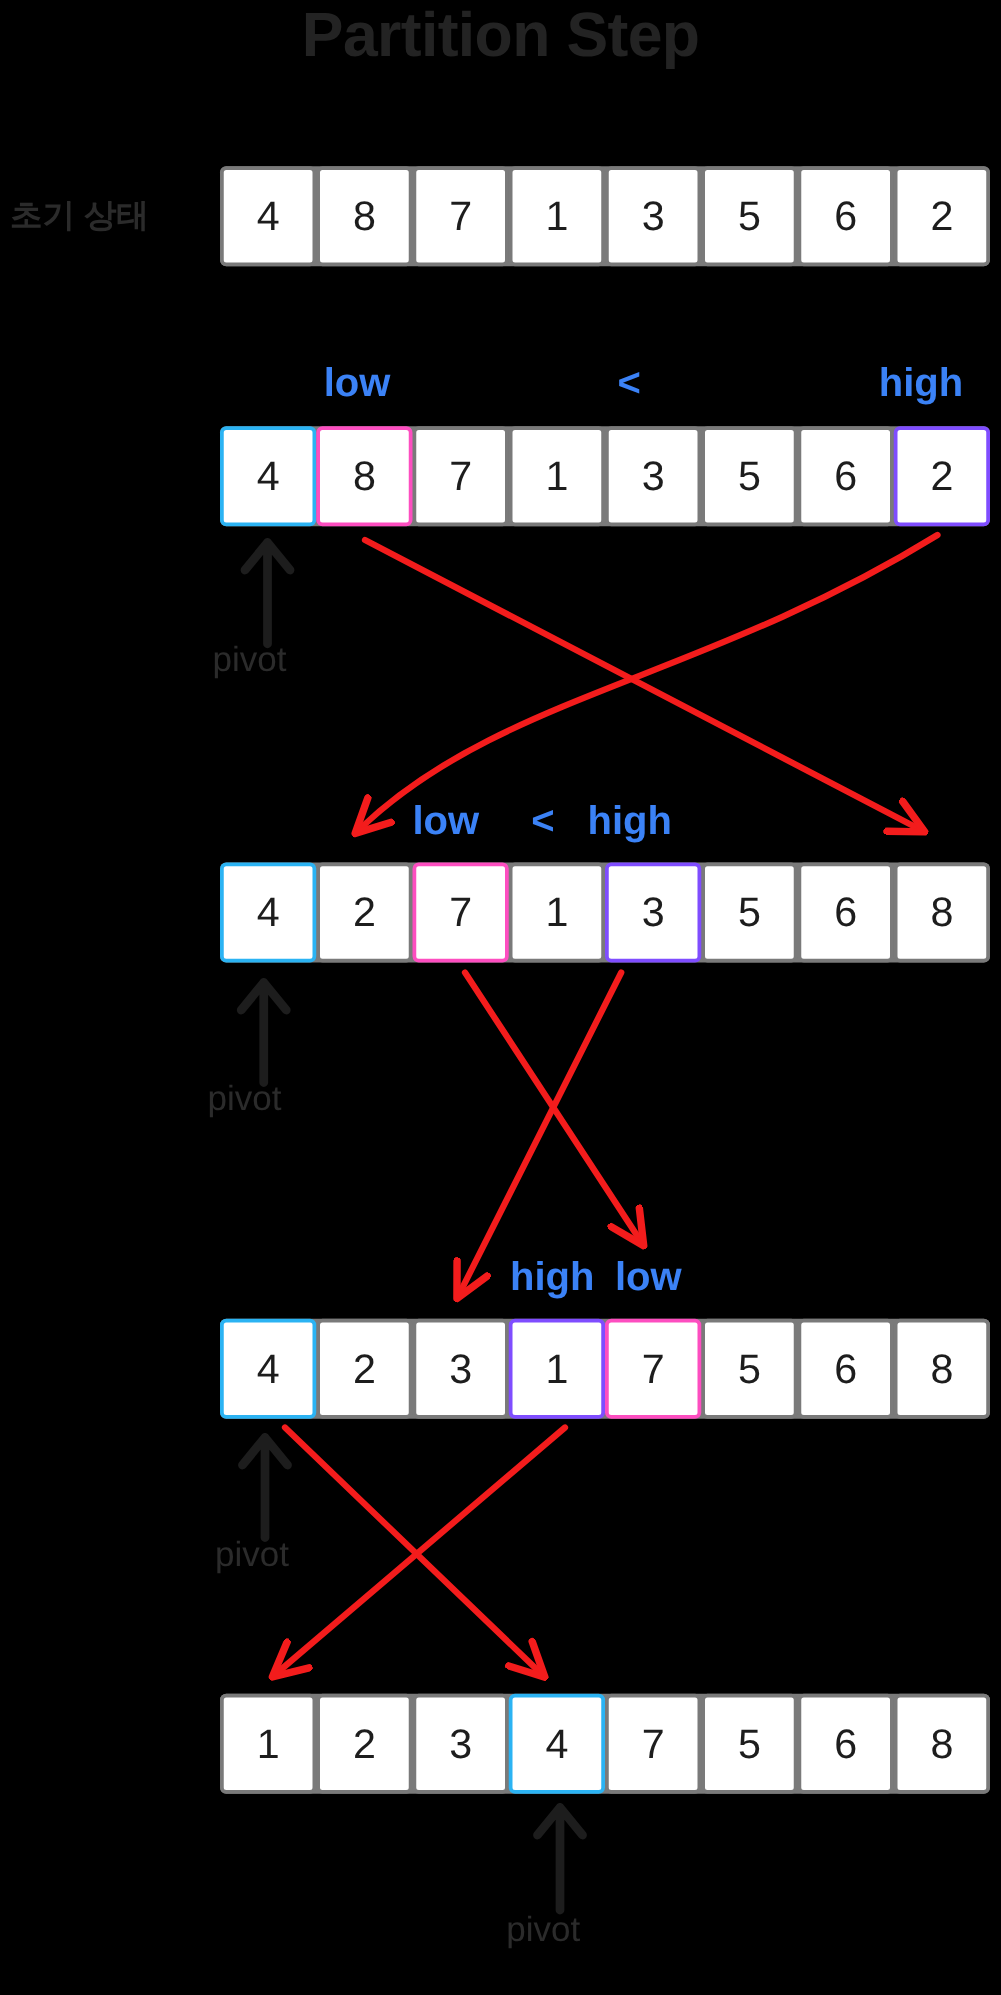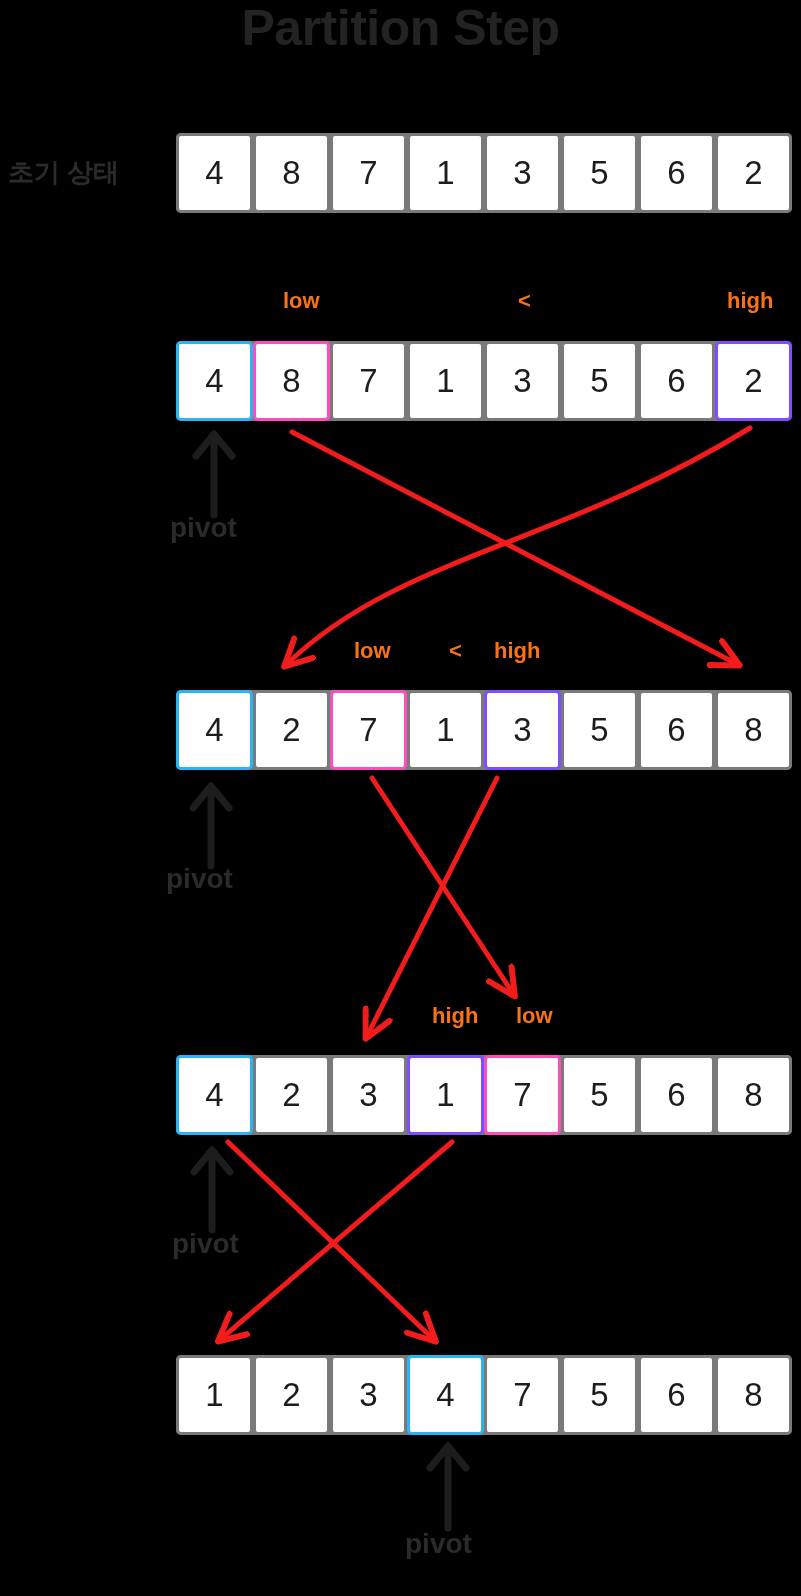--- a/index.html
+++ b/index.html
@@ -70,32 +70,31 @@
     color: #1d1d1d;
     position: relative;
   }
   .cell.hl-pivot { border-color: #2BB3F3; z-index: 4; }
   .cell.hl-low   { border-color: #FD4EC0; z-index: 5; }
   .cell.hl-high  { border-color: #7F4DFF; z-index: 5; }
 
   
   .ptr-label {
     position: absolute;
-    font-size: 22px;
+    font-size: 32px;
     font-weight: 600;
-    color: #f97316;
-    white-space: nowrap;
-    margin-left: 24px;
+    color: #3b82f6;
+    white-space: nowrap;
   }
 
   
   .pivot-caption {
     position: absolute;
     font-size: 28px;
-    font-weight: 700;
+    font-weight: 400;
     color: #2b2b2b;
     white-space: nowrap;
   }
 
   
   #arrows {
     position: absolute;
     left: 0; top: 0;
     width: 801px;
     height: 1596px;

